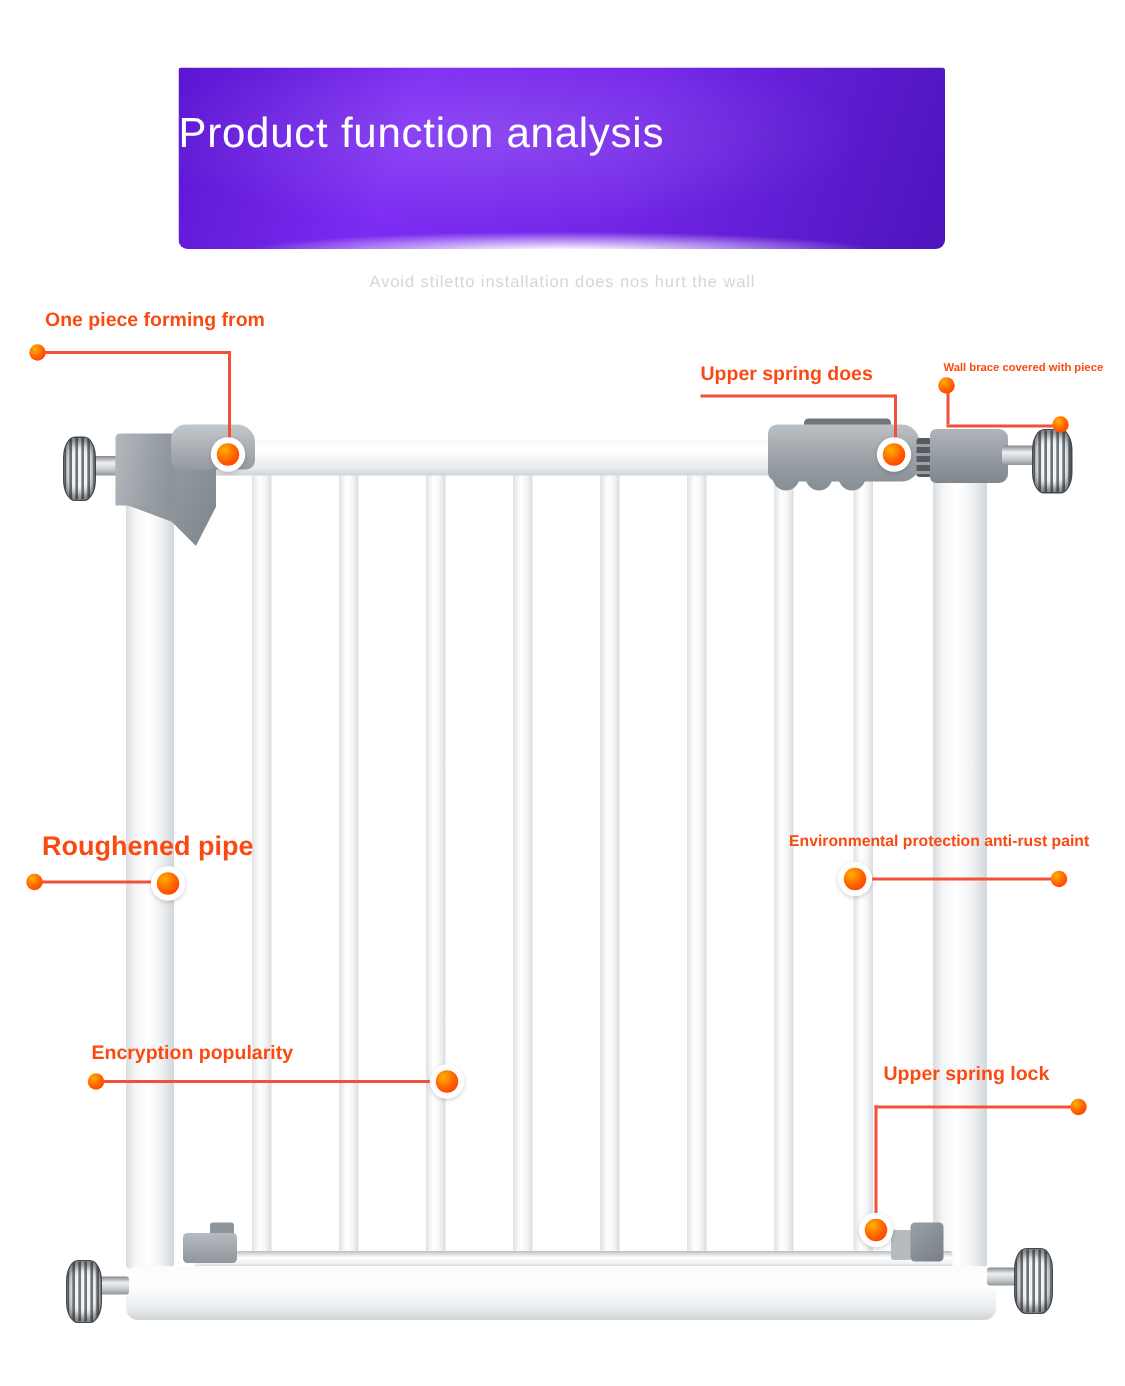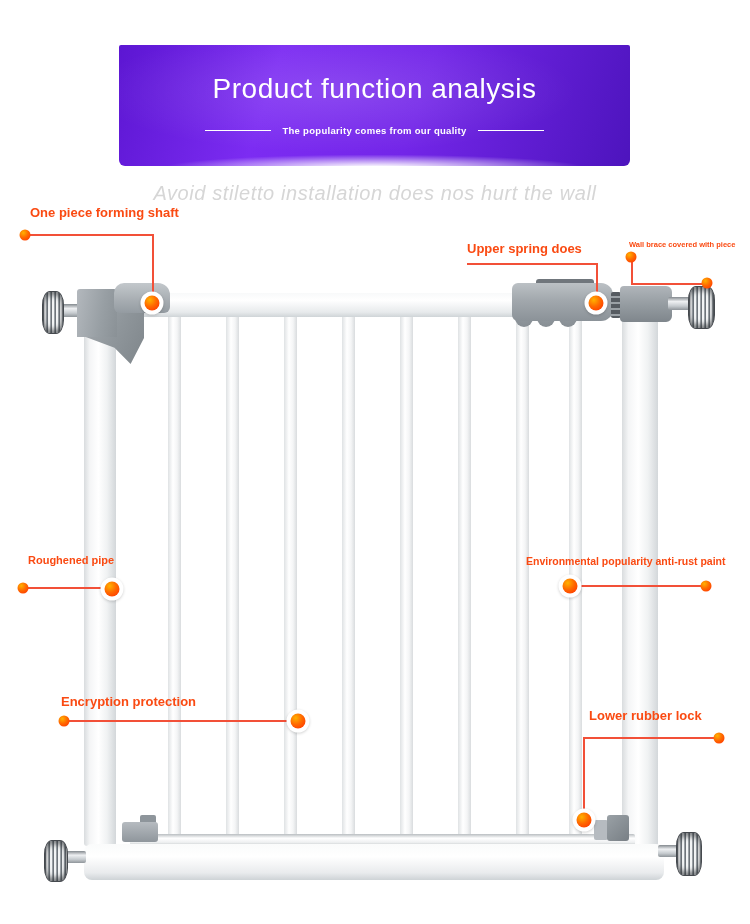--- a/index.html
+++ b/index.html
@@ -11,31 +11,31 @@
   html,body{margin:0;padding:0;background:#fff;}
   body{font-family:"Liberation Sans", sans-serif;}
   .page{position:relative;width:750px;height:924px;background:#fff;overflow:hidden;}
 
   
   .banner{position:absolute;left:119px;top:45px;width:511px;height:121px;
     border-radius:2px 2px 6px 6px;
     background:
       radial-gradient(ellipse at 42% 38%, rgba(255,255,255,.14), rgba(255,255,255,0) 58%),
       linear-gradient(108deg, var(--banner-left) 0%, var(--banner-mid) 30%, var(--banner-mid2) 58%, var(--banner-right) 100%);}
-  .banner-title{position:absolute;left:0;top:28px;width:100%;text-align:center;
+  .banner-title{position:absolute;left:0;top:28px;width:100%;
     color:#fff;font-size:28px;letter-spacing:.5px;}
   .banner-subrow{position:absolute;left:0;top:80px;width:100%;display:flex;
     align-items:center;justify-content:center;gap:11px;}
   .sub-line{display:inline-block;width:66px;height:1px;background:#fff;}
   .banner-subtitle{color:#fff;font-size:9.5px;font-weight:bold;letter-spacing:.3px;}
   .banner-fade{position:absolute;left:0;bottom:-2px;width:100%;height:18px;
     background:radial-gradient(ellipse 55% 100% at 50% 100%, rgba(255,255,255,.95) 10%, rgba(255,255,255,0) 75%);}
 
   .tagline{position:absolute;left:0;top:182px;width:100%;text-align:center;
-    color:var(--tagline-gray);font-size:20px;letter-spacing:.6px;font-style:italic;}
+    color:var(--tagline-gray);font-size:11px;letter-spacing:.6px;}
 
   
   .gate *{position:absolute;}
   .post{top:310px;height:536px;width:32px;border-radius:3px;
     background:linear-gradient(90deg,#d9dcde 0%,#f4f5f6 18%,#ffffff 45%,#f0f2f3 72%,#d3d7da 100%);}
   .bar{top:312px;height:526px;width:13px;border-radius:3px;
     background:linear-gradient(90deg,#dfe2e4 0%,#ffffff 38%,#f4f5f6 70%,#d9dcde 100%);}
   .top-rail{left:100px;top:293px;width:562px;height:24px;border-radius:12px;
     background:linear-gradient(180deg,#f8f9fa 0%,#ffffff 30%,#e7eaec 80%,#cfd4d7 100%);}
   .slide-rod{left:130px;top:834px;width:505px;height:12px;border-radius:2px;
@@ -69,44 +69,39 @@
   .housing-lip{left:536px;top:279px;width:58px;height:7px;border-radius:3px;background:#70767c;}
   .scallop{width:18px;height:18px;border-radius:50%;top:309px;
     background:radial-gradient(circle at 50% 30%, #959ca1, #848b91);}
   .connector{left:611px;top:292px;width:10px;height:26px;border-radius:2px;
     background:repeating-linear-gradient(180deg,#565b61 0 4px,#9ba1a6 4px 6px);}
   .r-bracket{left:620px;top:286px;width:52px;height:36px;border-radius:4px 6px 6px 4px;
     background:linear-gradient(180deg,#b0b5ba,#969da2 50%,#7f868c);}
 
   
   .c-label{position:absolute;font-weight:bold;color:var(--callout-text);
-    white-space:nowrap;font-size:11px;z-index:60;}
+    white-space:nowrap;font-size:18px;z-index:60;}
   .c-line{position:absolute;background:var(--callout-line);z-index:55;}
   .c-line.h{height:1.5px;} .c-line.v{width:1.5px;}
   .c-dot{position:absolute;width:11px;height:11px;border-radius:50%;z-index:60;
     transform:translate(-50%,-50%);
     background:radial-gradient(circle at 35% 30%, var(--dot-highlight), #ff6a00 45%, var(--dot-core) 85%);}
   .c-halo{position:absolute;width:23px;height:23px;border-radius:50%;background:#fff;z-index:60;
     transform:translate(-50%,-50%);display:flex;align-items:center;justify-content:center;
     box-shadow:0 1px 3px rgba(0,0,0,.18);}
   .c-halo .c-core{width:15px;height:15px;border-radius:50%;
     background:radial-gradient(circle at 35% 30%, var(--dot-highlight), #ff6a00 45%, var(--dot-core) 85%);}
 </style>
 </head>
 <body>
 
 <div class="page">
 
   <div class="banner">
     <div class="banner-title">Product function analysis</div>
-    <div class="banner-subrow">
-      <span class="sub-line"></span>
-      <span class="banner-subtitle">The popularity comes from our quality</span>
-      <span class="sub-line"></span>
-    </div>
     <div class="banner-fade"></div>
   </div>
 
   <div class="tagline">Avoid stiletto installation does nos hurt the wall</div>
 
   <div class="gate">
     <div class="post" style="left:84px"></div>
     <div class="post" style="left:622px;width:36px;top:300px;height:546px"></div>
 
     <div class="bar" style="left:168px"></div>
@@ -143,21 +138,21 @@
     <div class="shaft" style="left:668px;top:297px;width:24px;height:13px"></div>
     <div class="knob" style="left:688px;top:286px;width:25px;height:41px"></div>
 
     <div class="shaft" style="left:64px;top:851px;width:22px;height:12px"></div>
     <div class="knob" style="left:44px;top:840px;width:22px;height:40px"></div>
     <div class="shaft" style="left:658px;top:845px;width:20px;height:12px"></div>
     <div class="knob" style="left:676px;top:832px;width:24px;height:42px"></div>
   </div>
 
   <div>
-    <div class="c-label" style="left:30px;top:205px;font-size:13px">One piece forming shaft</div>
+    <div class="c-label" style="left:30px;top:205px;font-size:13px">One piece forming from</div>
     <div class="c-dot" style="left:25px;top:235px"></div>
     <div class="c-line h" style="left:25px;top:234px;width:128px"></div>
     <div class="c-line v" style="left:152px;top:234px;height:62px"></div>
     <div class="c-halo" style="left:152px;top:303px">
         <div class="c-core"></div>
       </div>
   </div>
 
   <div>
     <div class="c-label" style="left:467px;top:241px;font-size:13px">Upper spring does</div>
@@ -179,39 +174,39 @@
   <div>
     <div class="c-label" style="left:28px;top:554px">Roughened pipe</div>
     <div class="c-dot" style="left:23px;top:588px"></div>
     <div class="c-line h" style="left:23px;top:587px;width:89px"></div>
     <div class="c-halo" style="left:112px;top:589px">
         <div class="c-core"></div>
       </div>
   </div>
 
   <div>
-    <div class="c-label" style="left:526px;top:555px;font-size:10.5px">Environmental popularity anti-rust paint</div>
+    <div class="c-label" style="left:526px;top:555px;font-size:10.5px">Environmental protection anti-rust paint</div>
     <div class="c-halo" style="left:570px;top:586px">
         <div class="c-core"></div>
       </div>
     <div class="c-line h" style="left:570px;top:585px;width:136px"></div>
     <div class="c-dot" style="left:706px;top:586px"></div>
   </div>
 
   <div>
-    <div class="c-label" style="left:61px;top:694px;font-size:13px">Encryption protection</div>
+    <div class="c-label" style="left:61px;top:694px;font-size:13px">Encryption popularity</div>
     <div class="c-dot" style="left:64px;top:721px"></div>
     <div class="c-line h" style="left:64px;top:720px;width:234px"></div>
     <div class="c-halo" style="left:298px;top:721px">
         <div class="c-core"></div>
       </div>
   </div>
 
   <div>
-    <div class="c-label" style="left:589px;top:708px;font-size:13px">Lower rubber lock</div>
+    <div class="c-label" style="left:589px;top:708px;font-size:13px">Upper spring lock</div>
     <div class="c-dot" style="left:719px;top:738px"></div>
     <div class="c-line h" style="left:583px;top:737px;width:136px"></div>
     <div class="c-line v" style="left:583px;top:737px;height:75px"></div>
     <div class="c-halo" style="left:584px;top:820px">
         <div class="c-core"></div>
       </div>
   </div>
 
 </div>
 

